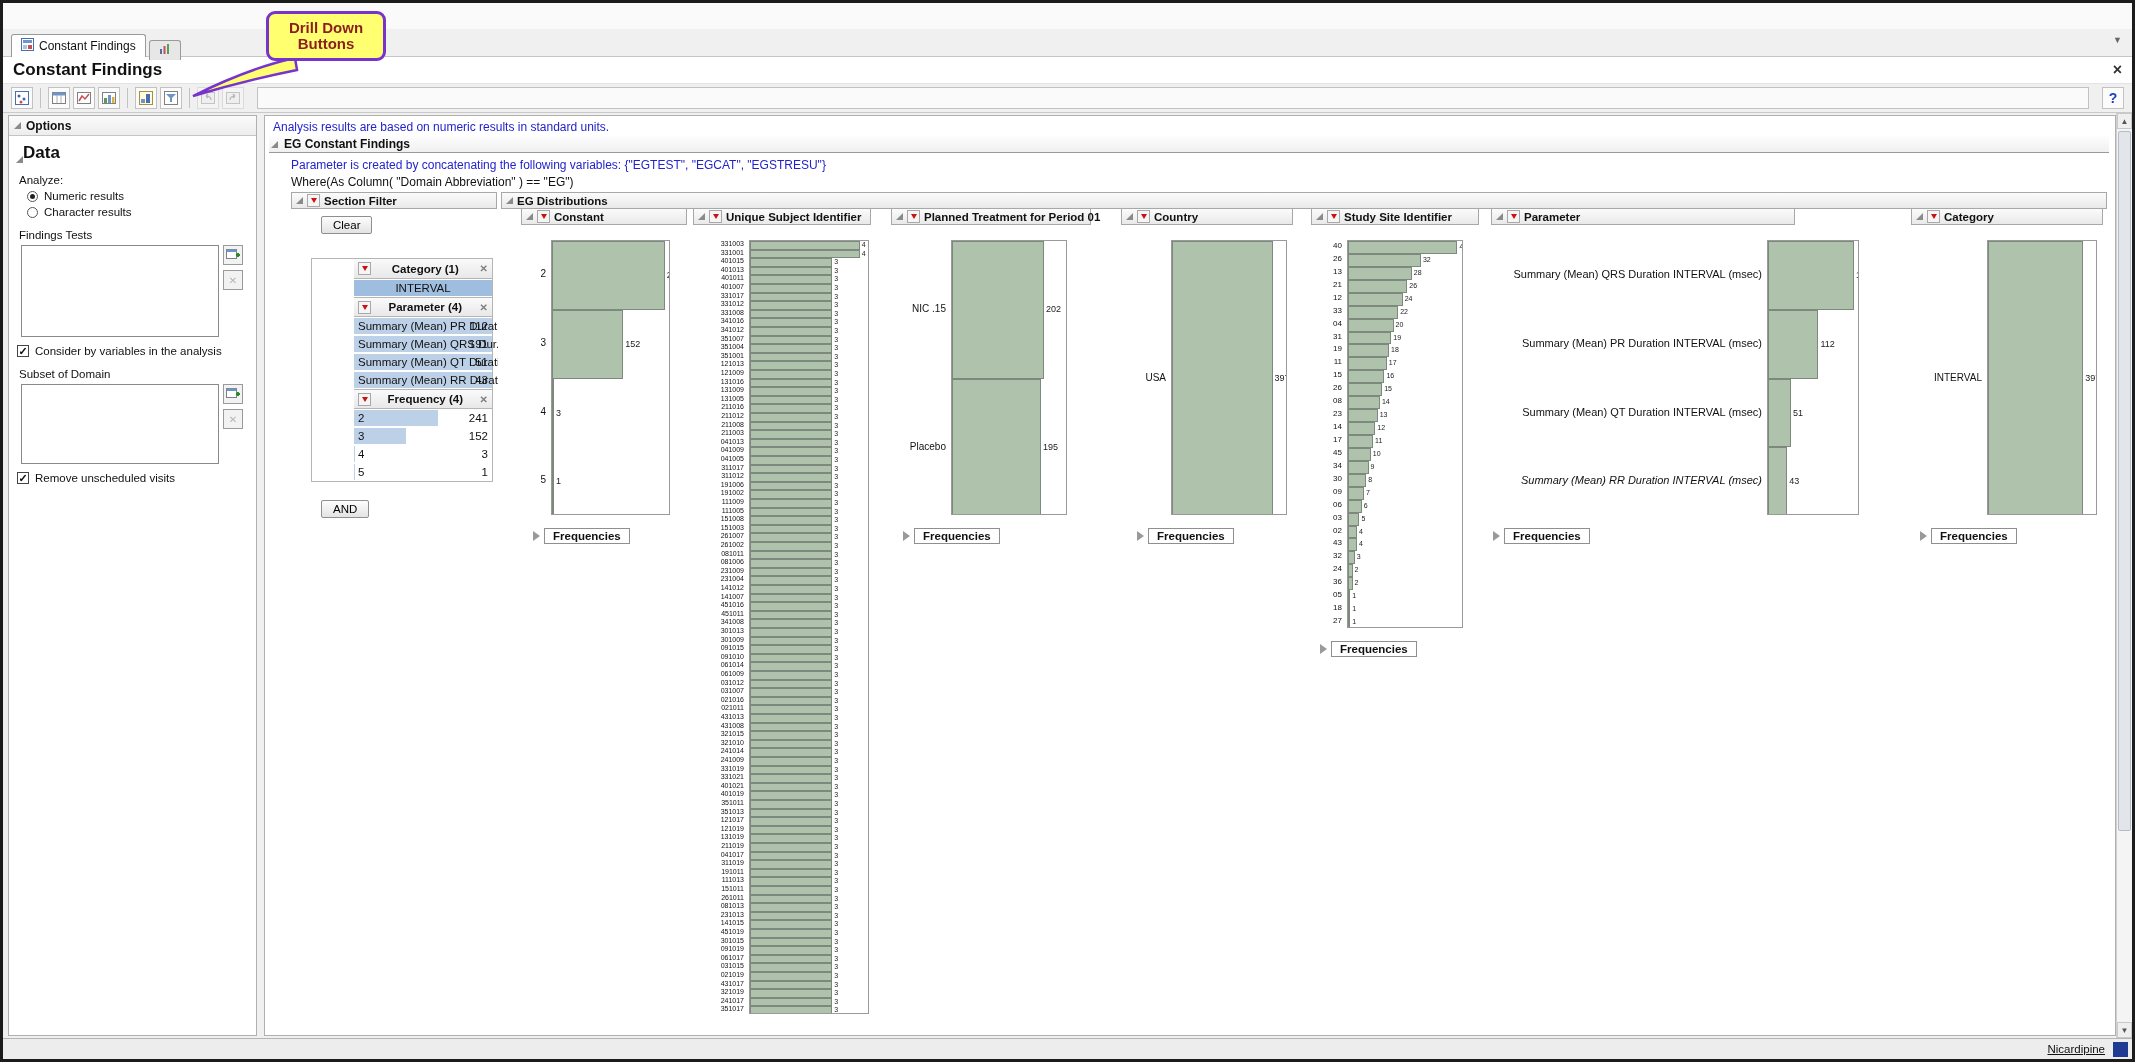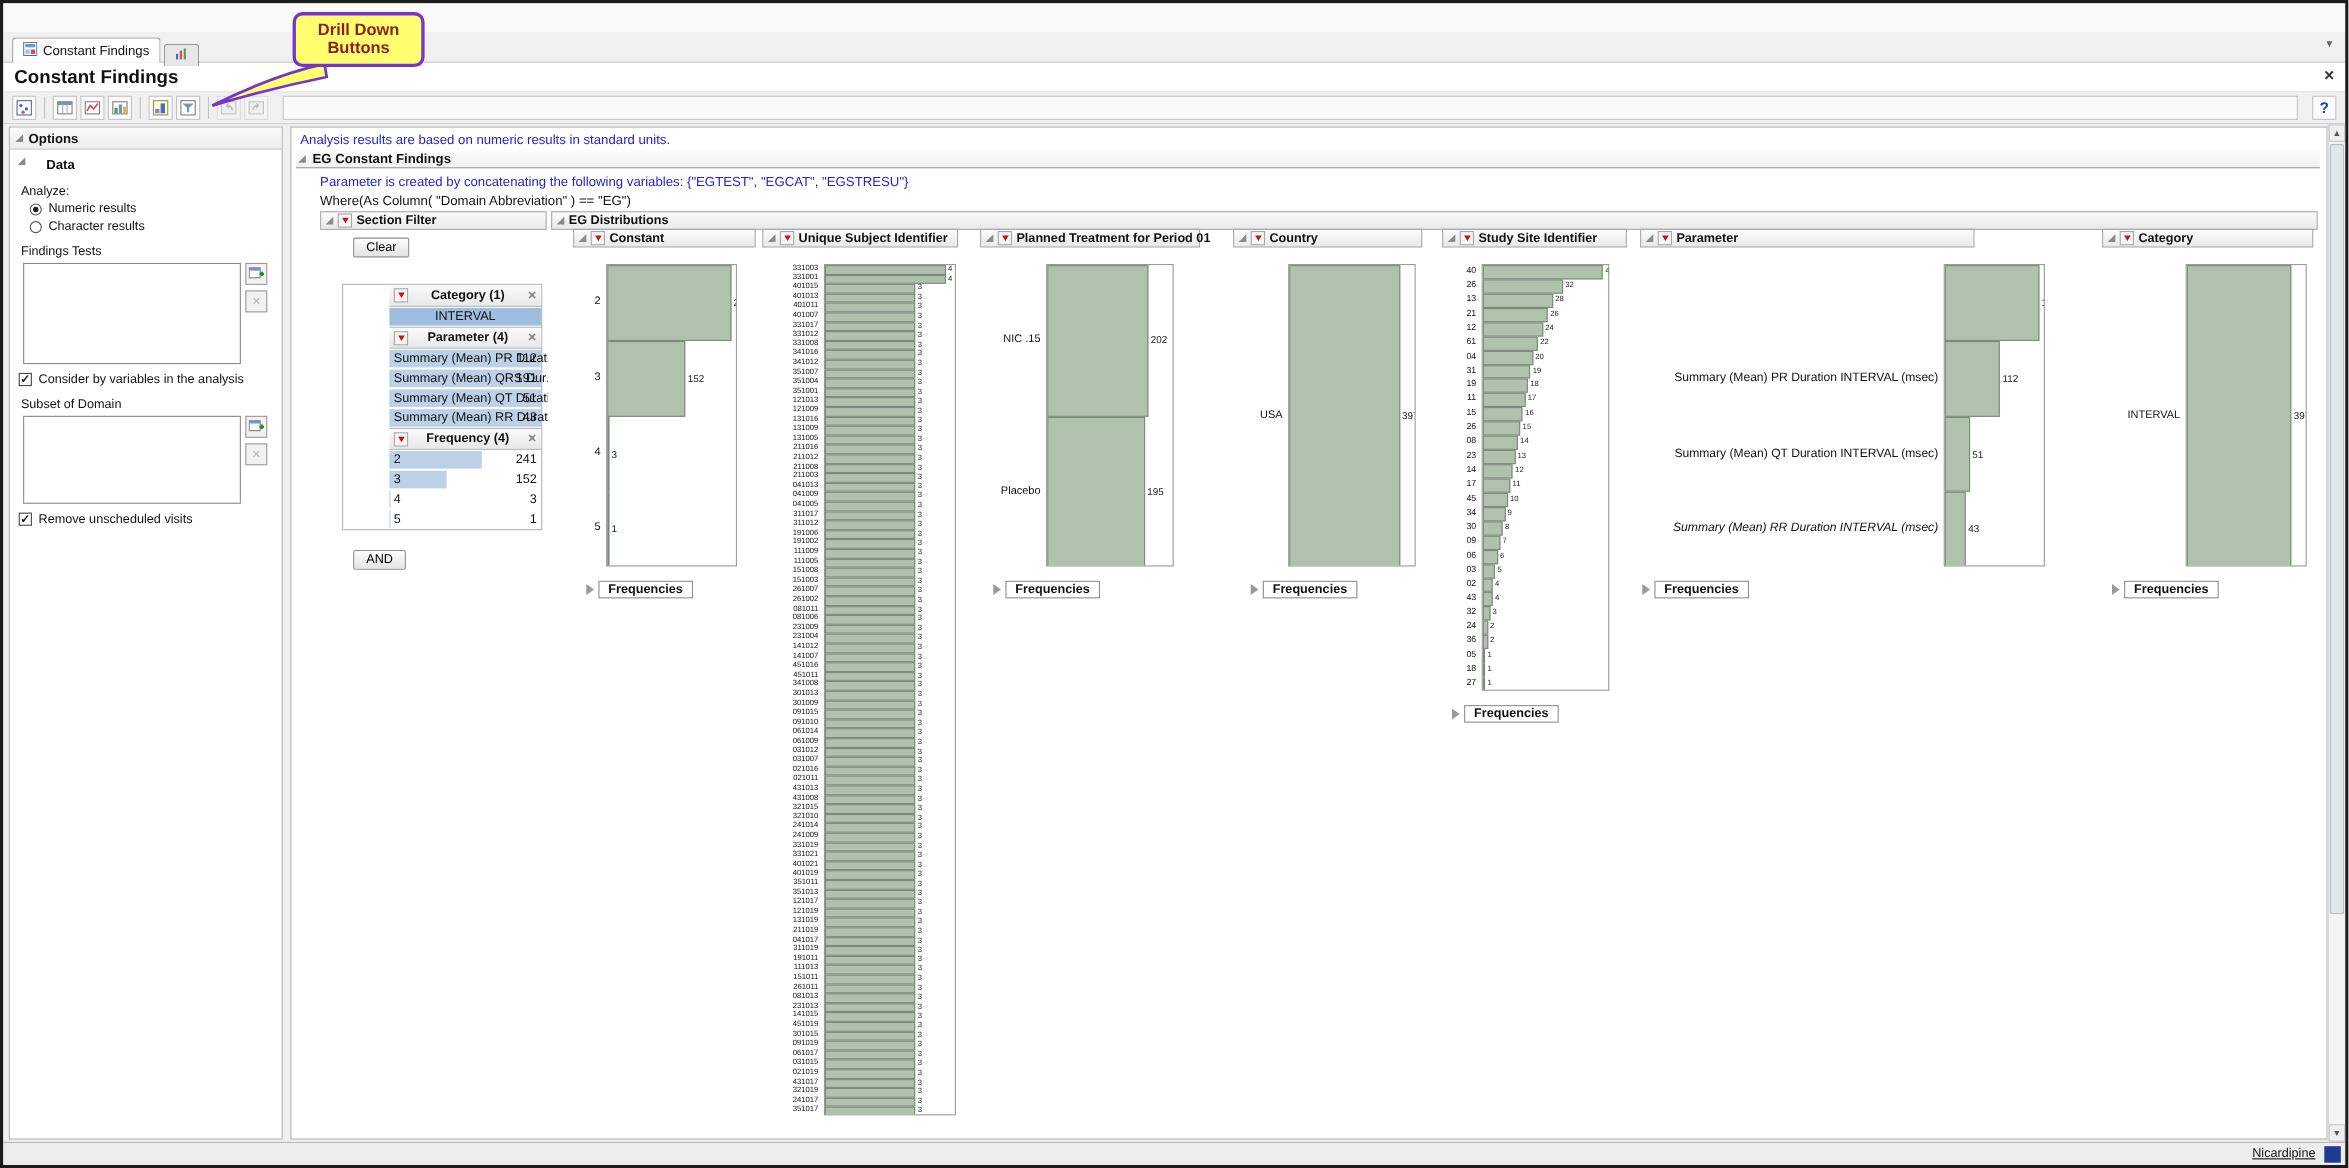--- a/index.html
+++ b/index.html
@@ -40,21 +40,21 @@
   .vscroll { width:16px; background:#f4f4f4; border-left:1px solid #d0d0d0; position:relative; }
   .vs-arrow { position:absolute; left:0; width:15px; height:16px; border:1px solid #c8c8c8; background:#efefef;
     font-size:8px; color:#555; display:flex; align-items:center; justify-content:center; }
   .vs-up { top:0; } .vs-down { bottom:0; }
   .vs-thumb { position:absolute; top:18px; left:1px; width:13px; height:700px;
     background:#e2e6ea; border:1px solid #b5bcc4; border-radius:2px; }
 
   
   .opt-header { height:20px; display:flex; align-items:center; gap:5px; padding:0 5px;
     border-bottom:1px solid #c4c4c4; font-weight:bold; font-size:12px; background:linear-gradient(#fbfbfb,#ededed); }
-  .sub-header { display:flex; align-items:flex-start; gap:19px; margin:7px 0 0 7px; font-weight:bold; font-size:12px; }
+  .sub-header { display:flex; align-items:flex-end; gap:0; margin:7px 0 0 7px; font-weight:bold; font-size:17px; }
   .lbl { margin:11px 0 2px 10px; }
   .radio-row { display:flex; align-items:center; gap:6px; margin:4px 0 0 18px; }
   .radio { width:11px; height:11px; border:1px solid #555; border-radius:50%; background:#fff; position:relative; }
   .radio.checked::after { content:""; position:absolute; left:2px; top:2px; width:5px; height:5px; border-radius:50%; background:#222; }
   .listbox-row { display:flex; gap:4px; margin:4px 0 0 12px; }
   .listbox { width:198px; border:1px solid #8a8a8a; background:#fff; }
   .lb-tall { height:92px; } .lb-short { height:80px; }
   .side-btns { display:flex; flex-direction:column; gap:5px; }
   .mini-btn { width:20px; height:20px; border:1px solid #9a9a9a; background:#f2f2f2;
     display:flex; align-items:center; justify-content:center; font-size:10px; }
@@ -724,21 +724,21 @@
               <span class="red-tri"></span>
             </span>
             <span class="ct">Study Site Identifier</span>
           </div>
           <div class="axis-labels" style="left: 1046px; top: 124px; width: 34px; height: 388px;">
             <div class="axis-label" style="top: 0px; height: 12.9333px; line-height: 12.9333px; font-size: 8px;">40</div>
             <div class="axis-label" style="top: 12.9333px; height: 12.9333px; line-height: 12.9333px; font-size: 8px;">26</div>
             <div class="axis-label" style="top: 25.8667px; height: 12.9333px; line-height: 12.9333px; font-size: 8px;">13</div>
             <div class="axis-label" style="top: 38.8px; height: 12.9333px; line-height: 12.9333px; font-size: 8px;">21</div>
             <div class="axis-label" style="top: 51.7333px; height: 12.9333px; line-height: 12.9333px; font-size: 8px;">12</div>
-            <div class="axis-label" style="top: 64.6667px; height: 12.9333px; line-height: 12.9333px; font-size: 8px;">61</div>
+            <div class="axis-label" style="top: 64.6667px; height: 12.9333px; line-height: 12.9333px; font-size: 8px;">33</div>
             <div class="axis-label" style="top: 77.6px; height: 12.9333px; line-height: 12.9333px; font-size: 8px;">04</div>
             <div class="axis-label" style="top: 90.5333px; height: 12.9333px; line-height: 12.9333px; font-size: 8px;">31</div>
             <div class="axis-label" style="top: 103.467px; height: 12.9333px; line-height: 12.9333px; font-size: 8px;">19</div>
             <div class="axis-label" style="top: 116.4px; height: 12.9333px; line-height: 12.9333px; font-size: 8px;">11</div>
             <div class="axis-label" style="top: 129.333px; height: 12.9333px; line-height: 12.9333px; font-size: 8px;">15</div>
             <div class="axis-label" style="top: 142.267px; height: 12.9333px; line-height: 12.9333px; font-size: 8px;">26</div>
             <div class="axis-label" style="top: 155.2px; height: 12.9333px; line-height: 12.9333px; font-size: 8px;">08</div>
             <div class="axis-label" style="top: 168.133px; height: 12.9333px; line-height: 12.9333px; font-size: 8px;">23</div>
             <div class="axis-label" style="top: 181.067px; height: 12.9333px; line-height: 12.9333px; font-size: 8px;">14</div>
             <div class="axis-label" style="top: 194px; height: 12.9333px; line-height: 12.9333px; font-size: 8px;">17</div>
@@ -824,20 +824,21 @@
             <span class="freq-box">Frequencies</span>
           </div>
           <div class="sec-header" style="left: 1226px; top: 92px; width: 304px;">
             <span class="open-tri"></span>
             <span class="red-tri-btn">
               <span class="red-tri"></span>
             </span>
             <span class="ct">Parameter</span>
           </div>
           <div class="axis-labels" style="left: 1228px; top: 124px; width: 272px; height: 275px;">
+            <div class="axis-label" style="top: 0px; height: 68.75px; line-height: 68.75px; font-size: 11px;">Summary (Mean) QRS Duration INTERVAL (msec)</div>
             <div class="axis-label" style="top: 137.5px; height: 68.75px; line-height: 68.75px; font-size: 11px;">Summary (Mean) QT Duration INTERVAL (msec)</div>
             <div class="axis-label" style="top: 68.75px; height: 68.75px; line-height: 68.75px; font-size: 11px;">Summary (Mean) PR Duration INTERVAL (msec)</div>
             <div class="axis-label" style="top: 206.25px; height: 68.75px; line-height: 68.75px; font-size: 11px; font-style: italic;">Summary (Mean) RR Duration INTERVAL (msec)</div>
           </div>
           <div class="plot" style="left: 1502px; top: 124px; width: 92px; height: 275px;">
             <div class="bar" style="top: 0px; height: 68.75px; width: 85.95px;"></div>
             <div class="bar-count" style="left: 87.95px; top: 0px; height: 68.75px; line-height: 68.75px; font-size: 9px;">191</div>
             <div class="bar" style="top: 68.75px; height: 68.75px; width: 50.4px;"></div>
             <div class="bar-count" style="left: 52.4px; top: 68.75px; height: 68.75px; line-height: 68.75px; font-size: 9px;">112</div>
             <div class="bar" style="top: 137.5px; height: 68.75px; width: 22.95px;"></div>

